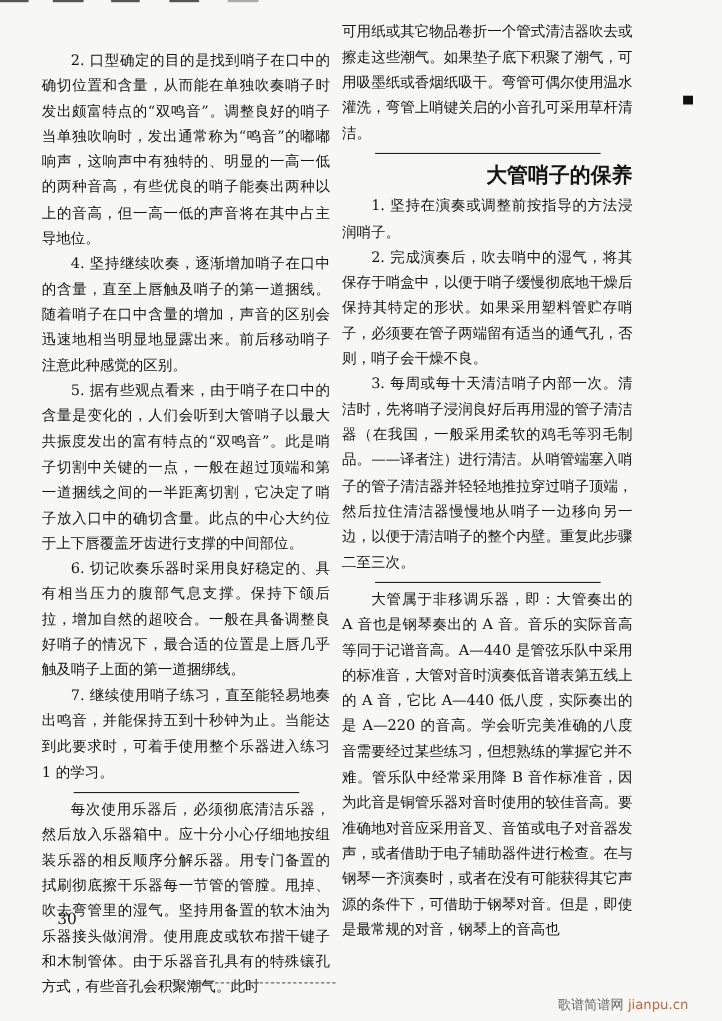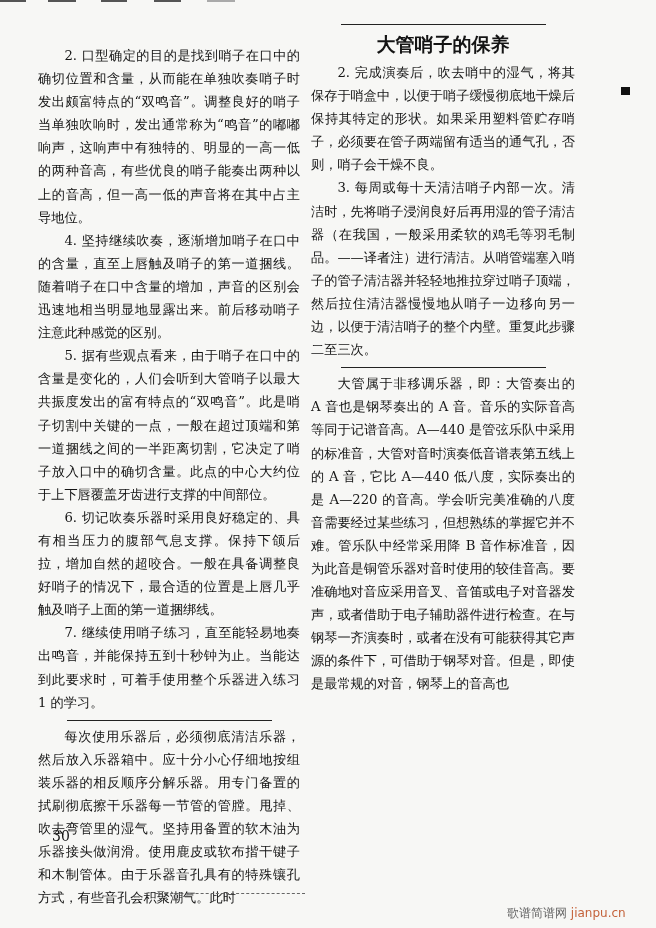--- a/index.html
+++ b/index.html
@@ -11,21 +11,21 @@
   }
   .top-marks { position: absolute; top: 0; left: 0; width: 656px; height: 4px; }
   .top-marks span { position: absolute; top: 0; height: 2px; background: #555; }
   .col { position: absolute; top: 44px; font-size: 13.2px; line-height: 23.1px; }
   .col.left { left: 38px; width: 262px; }
   .col.right { left: 311px; width: 264px; top: 18px; }
   .para { margin: 0; text-indent: 2em; text-align: justify; word-break: break-all; }
   .para.cont { text-indent: 0; }
   .rule { height: 0; border-top: 1.5px solid #222; margin: 6px auto 4px auto; width: 205px; }
   .heading {
-    text-align: center; font-family: "DejaVu Sans", "Liberation Sans", sans-serif;
+    text-align: right; font-family: "DejaVu Sans", "Liberation Sans", sans-serif;
     font-weight: bold; font-size: 19px; line-height: 30px; margin: 2px 0 2px 0;
   }
   .page-num { position: absolute; left: 52px; top: 828px; font-size: 14px; }
   .bottom-rule { position: absolute; left: 155px; top: 893px; width: 150px; border-top: 1.5px dashed #666; }
   .watermark {
     position: absolute; left: 507px; top: 905px; font-size: 12px;
     font-family: "DejaVu Sans", "Liberation Sans", sans-serif; color: #666;
   }
   .watermark .domain { color: #c4623a; margin-top: 46px; }
   .margin-mark { position: absolute; left: 621px; top: 87px; width: 9px; height: 8px; background: #111; }
@@ -45,22 +45,24 @@
   <p class="para">2. 口型确定的目的是找到哨子在口中的确切位置和含量，从而能在单独吹奏哨子时发出颇富特点的“双鸣音”。调整良好的哨子当单独吹响时，发出通常称为“鸣音”的嘟嘟响声，这响声中有独特的、明显的一高一低的两种音高，有些优良的哨子能奏出两种以上的音高，但一高一低的声音将在其中占主导地位。</p>
   <p class="para">4. 坚持继续吹奏，逐渐增加哨子在口中的含量，直至上唇触及哨子的第一道捆线。随着哨子在口中含量的增加，声音的区别会迅速地相当明显地显露出来。前后移动哨子注意此种感觉的区别。</p>
   <p class="para">5. 据有些观点看来，由于哨子在口中的含量是变化的，人们会听到大管哨子以最大共振度发出的富有特点的“双鸣音”。此是哨子切割中关键的一点，一般在超过顶端和第一道捆线之间的一半距离切割，它决定了哨子放入口中的确切含量。此点的中心大约位于上下唇覆盖牙齿进行支撑的中间部位。</p>
   <p class="para">6. 切记吹奏乐器时采用良好稳定的、具有相当压力的腹部气息支撑。保持下颌后拉，增加自然的超咬合。一般在具备调整良好哨子的情况下，最合适的位置是上唇几乎触及哨子上面的第一道捆绑线。</p>
   <p class="para">7. 继续使用哨子练习，直至能轻易地奏出鸣音，并能保持五到十秒钟为止。当能达到此要求时，可着手使用整个乐器进入练习 1 的学习。</p>
   <div class="rule"></div>
   <p class="para">每次使用乐器后，必须彻底清洁乐器，然后放入乐器箱中。应十分小心仔细地按组装乐器的相反顺序分解乐器。用专门备置的拭刷彻底擦干乐器每一节管的管膛。甩掉、吹去弯管里的湿气。坚持用备置的软木油为乐器接头做润滑。使用鹿皮或软布揩干键子和木制管体。由于乐器音孔具有的特殊镶孔方式，有些音孔会积聚潮气。此时</p>
 </div>
 
 <div class="col right">
+  <p class="para cont">可用纸或其它物品卷折一个管式清洁器吹去或擦走这些潮气。如果垫子底下积聚了潮气，可用吸墨纸或香烟纸吸干。弯管可偶尔使用温水灌洗，弯管上哨键关启的小音孔可采用草杆清洁。</p>
   <div class="rule"></div>
   <div class="heading">大管哨子的保养</div>
+  <p class="para">1. 坚持在演奏或调整前按指导的方法浸润哨子。</p>
   <p class="para">2. 完成演奏后，吹去哨中的湿气，将其保存于哨盒中，以便于哨子缓慢彻底地干燥后保持其特定的形状。如果采用塑料管贮存哨子，必须要在管子两端留有适当的通气孔，否则，哨子会干燥不良。</p>
   <p class="para">3. 每周或每十天清洁哨子内部一次。清洁时，先将哨子浸润良好后再用湿的管子清洁器（在我国，一般采用柔软的鸡毛等羽毛制品。——译者注）进行清洁。从哨管端塞入哨子的管子清洁器并轻轻地推拉穿过哨子顶端，然后拉住清洁器慢慢地从哨子一边移向另一边，以便于清洁哨子的整个内壁。重复此步骤二至三次。</p>
   <div class="rule"></div>
   <p class="para">大管属于非移调乐器，即：大管奏出的 A 音也是钢琴奏出的 A 音。音乐的实际音高等同于记谱音高。A—440 是管弦乐队中采用的标准音，大管对音时演奏低音谱表第五线上的 A 音，它比 A—440 低八度，实际奏出的是 A—220 的音高。学会听完美准确的八度音需要经过某些练习，但想熟练的掌握它并不难。管乐队中经常采用降 B 音作标准音，因为此音是铜管乐器对音时使用的较佳音高。要准确地对音应采用音叉、音笛或电子对音器发声，或者借助于电子辅助器件进行检查。在与钢琴一齐演奏时，或者在没有可能获得其它声源的条件下，可借助于钢琴对音。但是，即使是最常规的对音，钢琴上的音高也</p>
 </div>
 
 <div class="margin-mark"></div>
 
 <div class="page-num">30</div>
 <div class="bottom-rule"></div>

